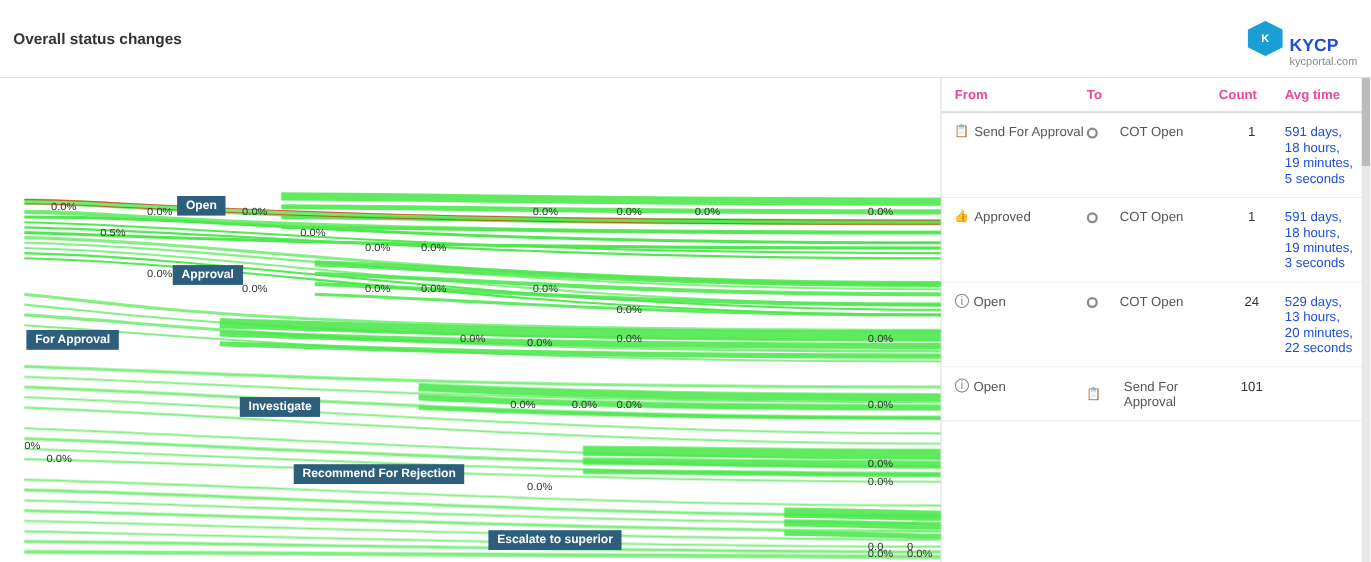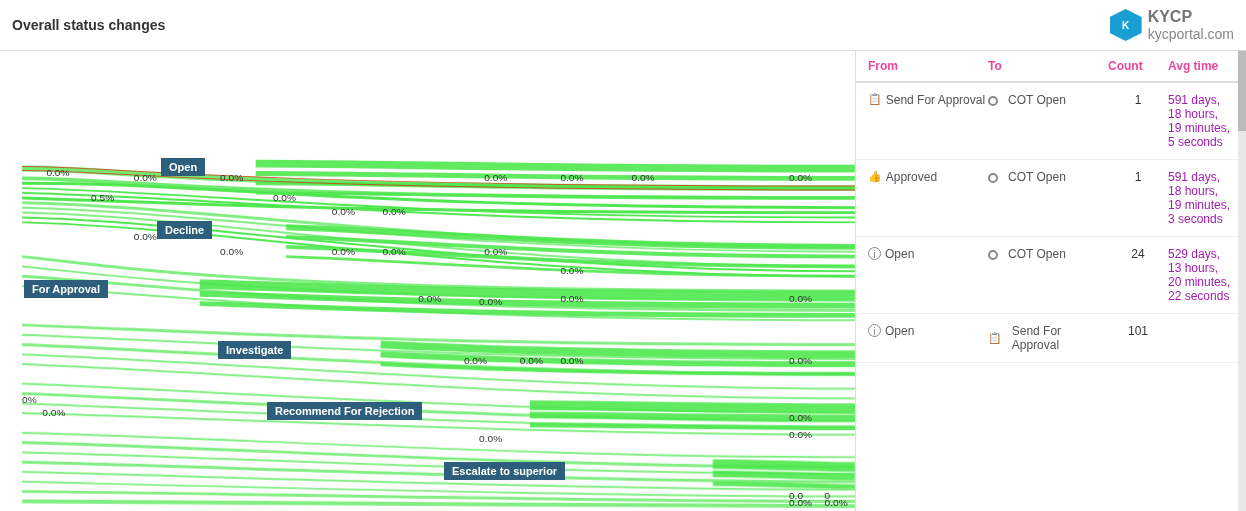--- a/index.html
+++ b/index.html
@@ -4,37 +4,37 @@
   <style>
     * { box-sizing: border-box; margin: 0; padding: 0; }
     body { font-family: Arial, sans-serif; font-size: 12px; background: #fff; color: #333; width: 1246px; height: 511px; overflow: hidden; }
 
     .container { display: flex; flex-direction: column; width: 1246px; height: 511px; }
 
     .header { display: flex; align-items: center; justify-content: space-between; padding: 8px 12px; border-bottom: 1px solid #ddd; background: #fff; }
     .header-title { font-size: 14px; font-weight: bold; color: #333; }
     .logo { display: flex; align-items: center; gap: 6px; }
     .logo-hex { width: 32px; height: 32px; background: #1a9fd4; clip-path: polygon(50% 0%, 100% 25%, 100% 75%, 50% 100%, 0% 75%, 0% 25%); display: flex; align-items: center; justify-content: center; color: white; font-weight: bold; font-size: 10px; }
-    .logo-text { color: #737373; font-weight: bold; font-size: 16px; }
-    .logo-sub { color: #888; font-size: 14px; }
+    .logo-text { color: #1d4ed8; font-weight: bold; font-size: 16px; margin-top: 25px; }
+    .logo-sub { color: #888; font-size: 10px; }
 
     .main { display: flex; flex: 1; overflow: hidden; }
 
     
     .diagram { flex: 1; position: relative; overflow: hidden; background: #fff; border-right: 1px solid #ddd; padding-left: 22px; }
 
     
     .panel { width: 390px; display: flex; flex-direction: column; overflow: hidden; }
     .panel-header { display: grid; grid-template-columns: 120px 120px 60px 1fr; padding: 8px 12px; border-bottom: 2px solid #ddd; font-weight: bold; font-size: 12px; color: #ec4899; background: #fff; }
     .panel-body { flex: 1; overflow-y: auto; }
     .panel-row { display: grid; grid-template-columns: 120px 120px 60px 1fr; padding: 10px 12px; border-bottom: 1px solid #eee; align-items: start; font-size: 12px; }
     .from-cell { color: #555; display: flex; align-items: flex-start; gap: 4px; }
-    .to-cell { color: #555; display: flex; align-items: center; gap: 10px; }
+    .to-cell { color: #555; display: flex; align-items: center; gap: 20px; }
     .count-cell { color: #333; text-align: center; }
-    .avg-cell { color: #a21caf; }
+    .avg-cell { color: #1d4ed8; }
     .circle-icon { width: 10px; height: 10px; border: 2px solid #888; border-radius: 50%; display: inline-block; flex-shrink: 0; margin-top: 2px; }
 
     
     .panel-body::-webkit-scrollbar { width: 8px; }
     .panel-body::-webkit-scrollbar-track { background: #f1f1f1; }
     .panel-body::-webkit-scrollbar-thumb { background: #ccc; }
 
     
     .sankey-svg { width: 100%; height: 100%; }
 
@@ -182,21 +182,21 @@
         <text x="755" y="378" font-size="10" fill="#333">0.0%</text>
         <text x="755" y="395" font-size="10" fill="#333">0.0%</text>
         <text x="755" y="458" font-size="10" fill="#333">0.0</text>
         <text x="790" y="458" font-size="10" fill="#333">0</text>
         <text x="755" y="465" font-size="10" fill="#333">0.0%</text>
         <text x="790" y="465" font-size="10" fill="#333">0.0%</text>
       </svg>
 
       
       <div class="node-label" style="left:161px; top:107px;">Open</div>
-      <div class="node-label" style="left:157px; top:170px;">Decline</div>
+      <div class="node-label" style="left:157px; top:170px;">Approval</div>
       <div class="node-label" style="left:24px; top:229px;">For Approval</div>
       <div class="node-label" style="left:218px; top:290px;">Investigate</div>
       <div class="node-label" style="left:267px; top:351px;">Recommend For Rejection</div>
       <div class="node-label" style="left:444px; top:411px;">Escalate to superior</div>
     </div>
 
     <div class="panel" style="position:relative;">
 
       <div style="position:absolute; right:0; top:0; bottom:0; width:8px; background:#e8e8e8; z-index:10;">
         <div style="width:8px; height:80px; background:#bbb; position:absolute; top:0;"></div>

